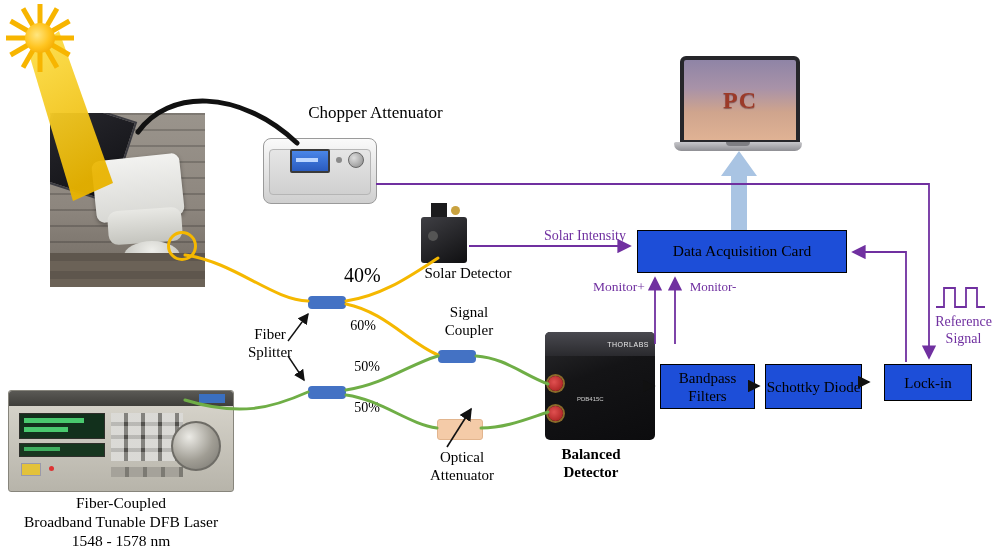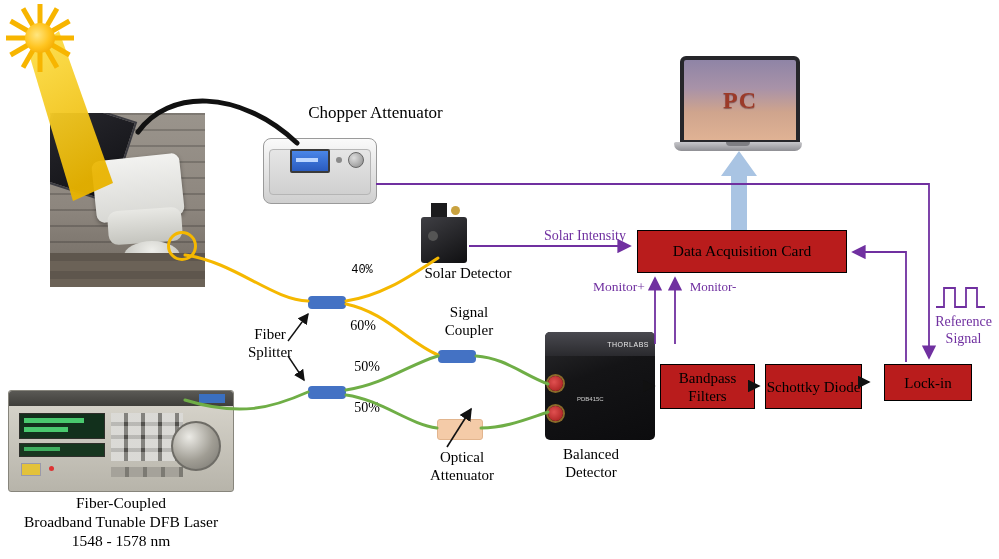--- a/index.html
+++ b/index.html
@@ -2,21 +2,21 @@
 <html><head>
 <meta charset="utf-8">
 <style>
   html,body{margin:0;padding:0;background:#fff;}
   .canvas{position:relative;width:999px;height:559px;background:#fff;overflow:hidden;
           font-family:"Liberation Serif",serif;color:#000;}
   .lbl{position:absolute;text-align:center;line-height:1.22;}
   .purple{color:#7030A0;}
 
   
-  .wbox{position:absolute;background:#b91c1c;border:1.6px solid #000;display:flex;
+  .wbox{position:absolute;background:#1d4ed8;border:1.6px solid #000;display:flex;
         align-items:center;justify-content:center;text-align:center;font-size:15px;line-height:1.2;}
 
   
   .bluerect{position:absolute;width:38px;height:13px;background:#4472C4;border-radius:4px;}
   .atten{position:absolute;left:437px;top:419px;width:44px;height:19px;background:#F4CBA8;
          border:1px solid #e2b58e;border-radius:3px;}
 
   
   .photo-tr{position:absolute;left:50px;top:113px;width:155px;height:174px;overflow:hidden;
             background:linear-gradient(180deg,#9a948c 0%,#8d867e 55%,#6e675f 100%);}
@@ -144,34 +144,34 @@
 
   <div class="bluerect" style="left:308px;top:296px;"></div>
   <div class="bluerect" style="left:308px;top:386px;"></div>
   <div class="bluerect" style="left:438px;top:350px;"></div>
   <div class="atten"></div>
 
   <div class="lbl" style="left:237px;top:325px;width:66px;font-size:15px;">Fiber Splitter</div>
   <div class="lbl" style="left:438px;top:303px;width:62px;font-size:15px;">Signal Coupler</div>
   <div class="lbl" style="left:422px;top:448px;width:80px;font-size:15px;">Optical Attenuator</div>
 
-  <div class="lbl" style="left:344px;top:263px;width:36px;font-size:12px;font-family:Liberation Mono, monospace;">40%</div>
+  <div class="lbl" style="left:344px;top:263px;width:36px;font-size:20px;">40%</div>
   <div class="lbl" style="left:345px;top:317px;width:36px;font-size:14px;">60%</div>
   <div class="lbl" style="left:349px;top:358px;width:36px;font-size:14px;">50%</div>
   <div class="lbl" style="left:349px;top:399px;width:36px;font-size:14px;">50%</div>
 
   <div class="photo-bd">
     <div class="bd-top">
       <span class="bd-brand">THORLABS</span>
     </div>
     <div class="bd-conn bd-c1"></div>
     <div class="bd-conn bd-c2"></div>
     <span class="bd-model">PDB415C</span>
   </div>
-  <div class="lbl" style="left:545px;top:445px;width:92px;font-size:15px;">Balanced Detector</div>
+  <div class="lbl" style="left:545px;top:445px;width:92px;font-size:15px;font-weight:bold;">Balanced Detector</div>
 
   <div class="wbox" style="left:637px;top:230px;width:208px;height:41px;font-size:15.5px;">Data Acquisition Card</div>
   <div class="wbox" style="left:660px;top:364px;width:93px;height:43px;">Bandpass Filters</div>
   <div class="wbox" style="left:765px;top:364px;width:95px;height:43px;">Schottky Diode</div>
   <div class="wbox" style="left:872px;top:364px;width:86px;height:35px;margin-left:12px;">Lock-in</div>
 
   <div class="lbl purple" style="left:538px;top:227px;width:94px;font-size:14px;">Solar Intensity</div>
   <div class="lbl purple" style="left:588px;top:279px;width:62px;font-size:13.5px;">Monitor+</div>
   <div class="lbl purple" style="left:682px;top:279px;width:62px;font-size:13px;">Monitor-</div>
   <div class="lbl purple" style="left:928px;top:313px;width:71px;font-size:14px;">Reference Signal</div>

